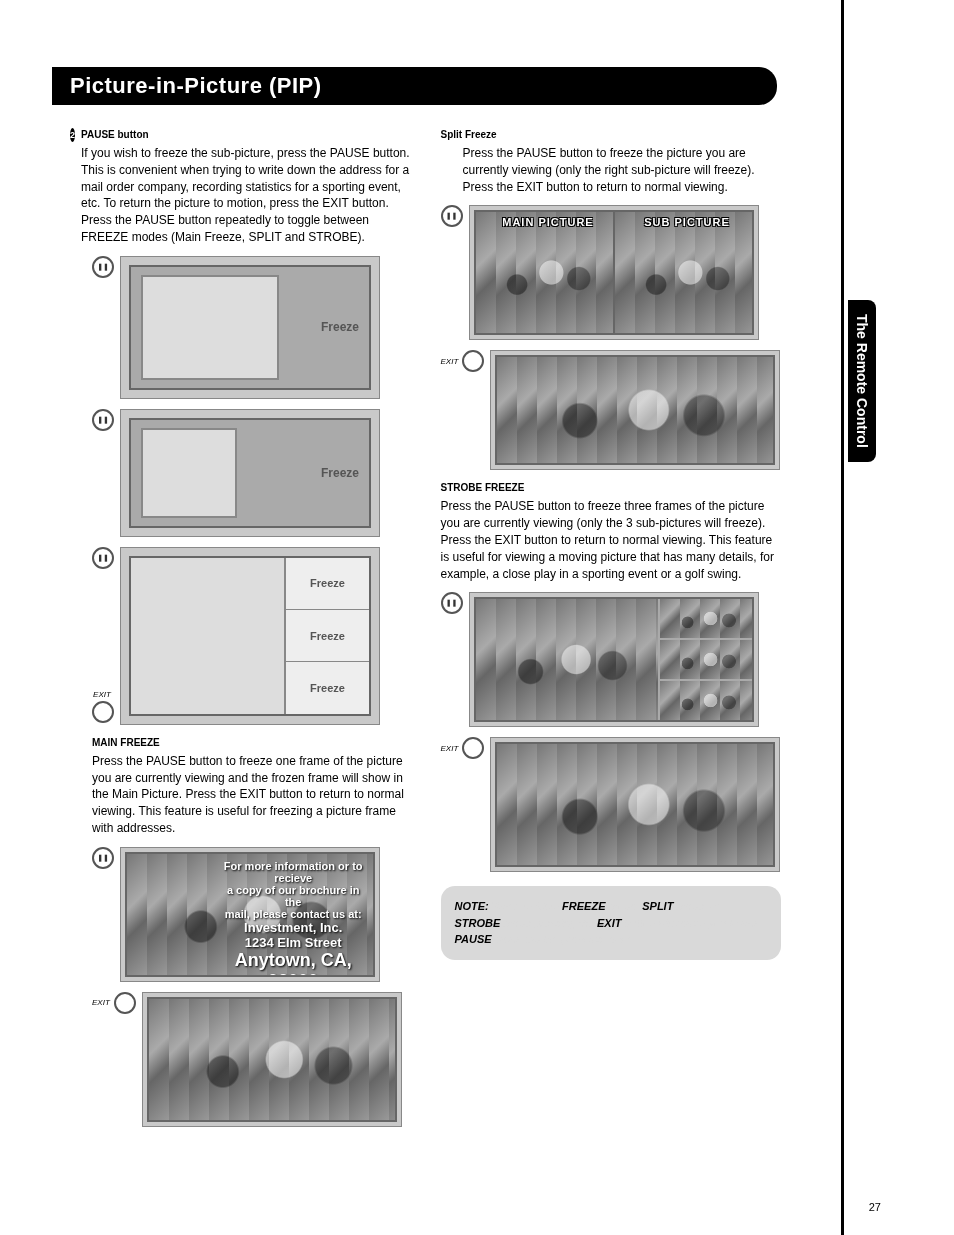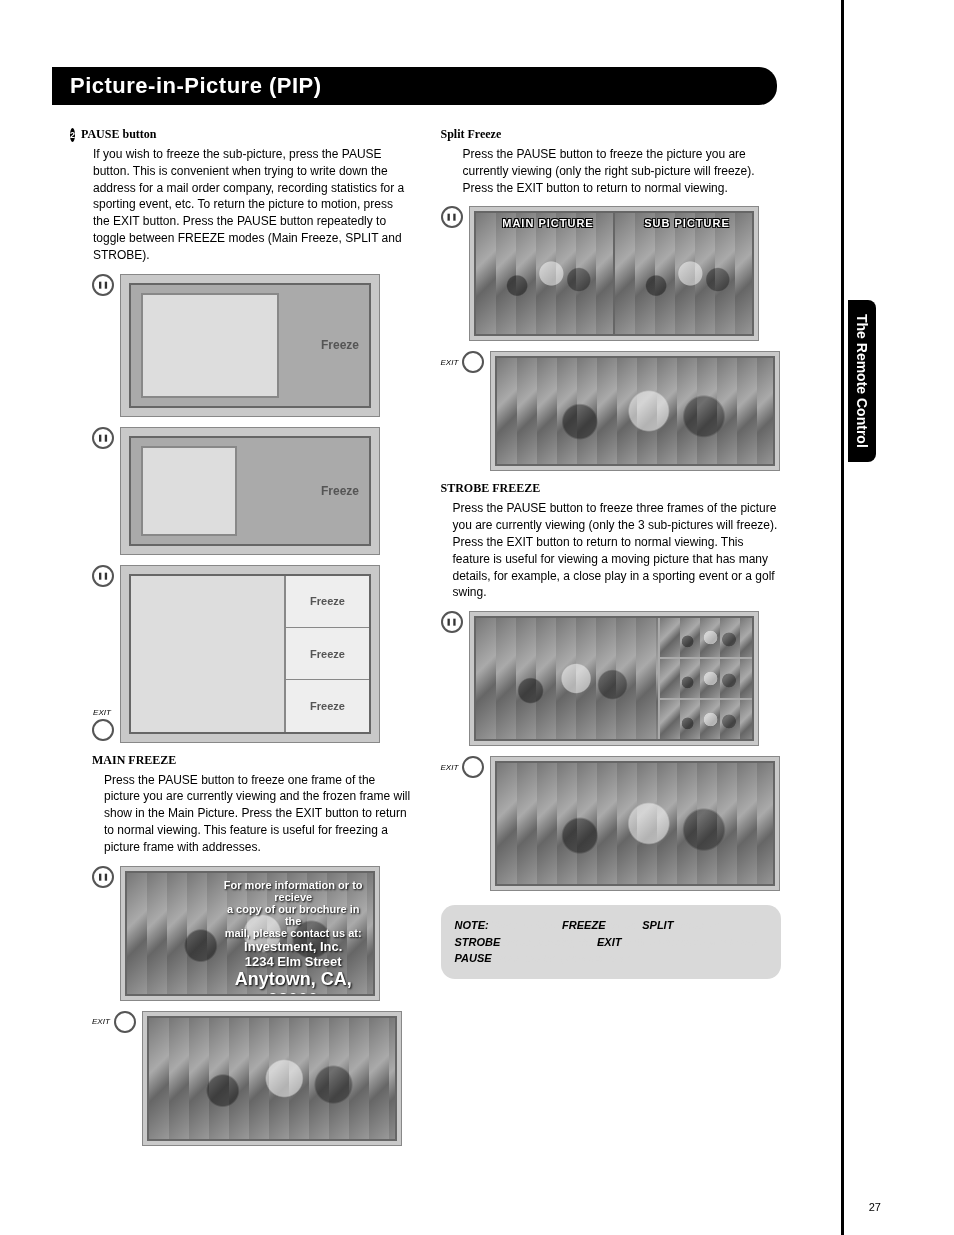--- a/index.html
+++ b/index.html
@@ -32,24 +32,23 @@
     letter-spacing: 0.5px;
   }
   .columns {
     display: flex;
     gap: 30px;
     margin-top: 22px;
   }
   .col { flex: 1; }
   .h-sub {
     font-weight: 900;
-    font-size: 12px;
-    font-family: Liberation Serif, serif;
-  }
-  p { margin: 4px 0 10px 12px; line-height: 1.4; }
+    font-size: 10px;
+  }
+  p { margin: 4px 0 10px 0; line-height: 1.4; }
   .indent { margin-left: 22px; }
   .bullet-row { display: flex; align-items: flex-start; gap: 6px; }
   .bullet-num {
     background: #000; color: #fff; border-radius: 50%;
     width: 14px; height: 14px; font-size: 9px; font-weight: bold;
     display: inline-flex; align-items: center; justify-content: center;
     margin-top: 1px;
   }
   .fig-wrap { display: flex; align-items: flex-start; gap: 6px; margin-bottom: 10px; }
   .icon-btn {

